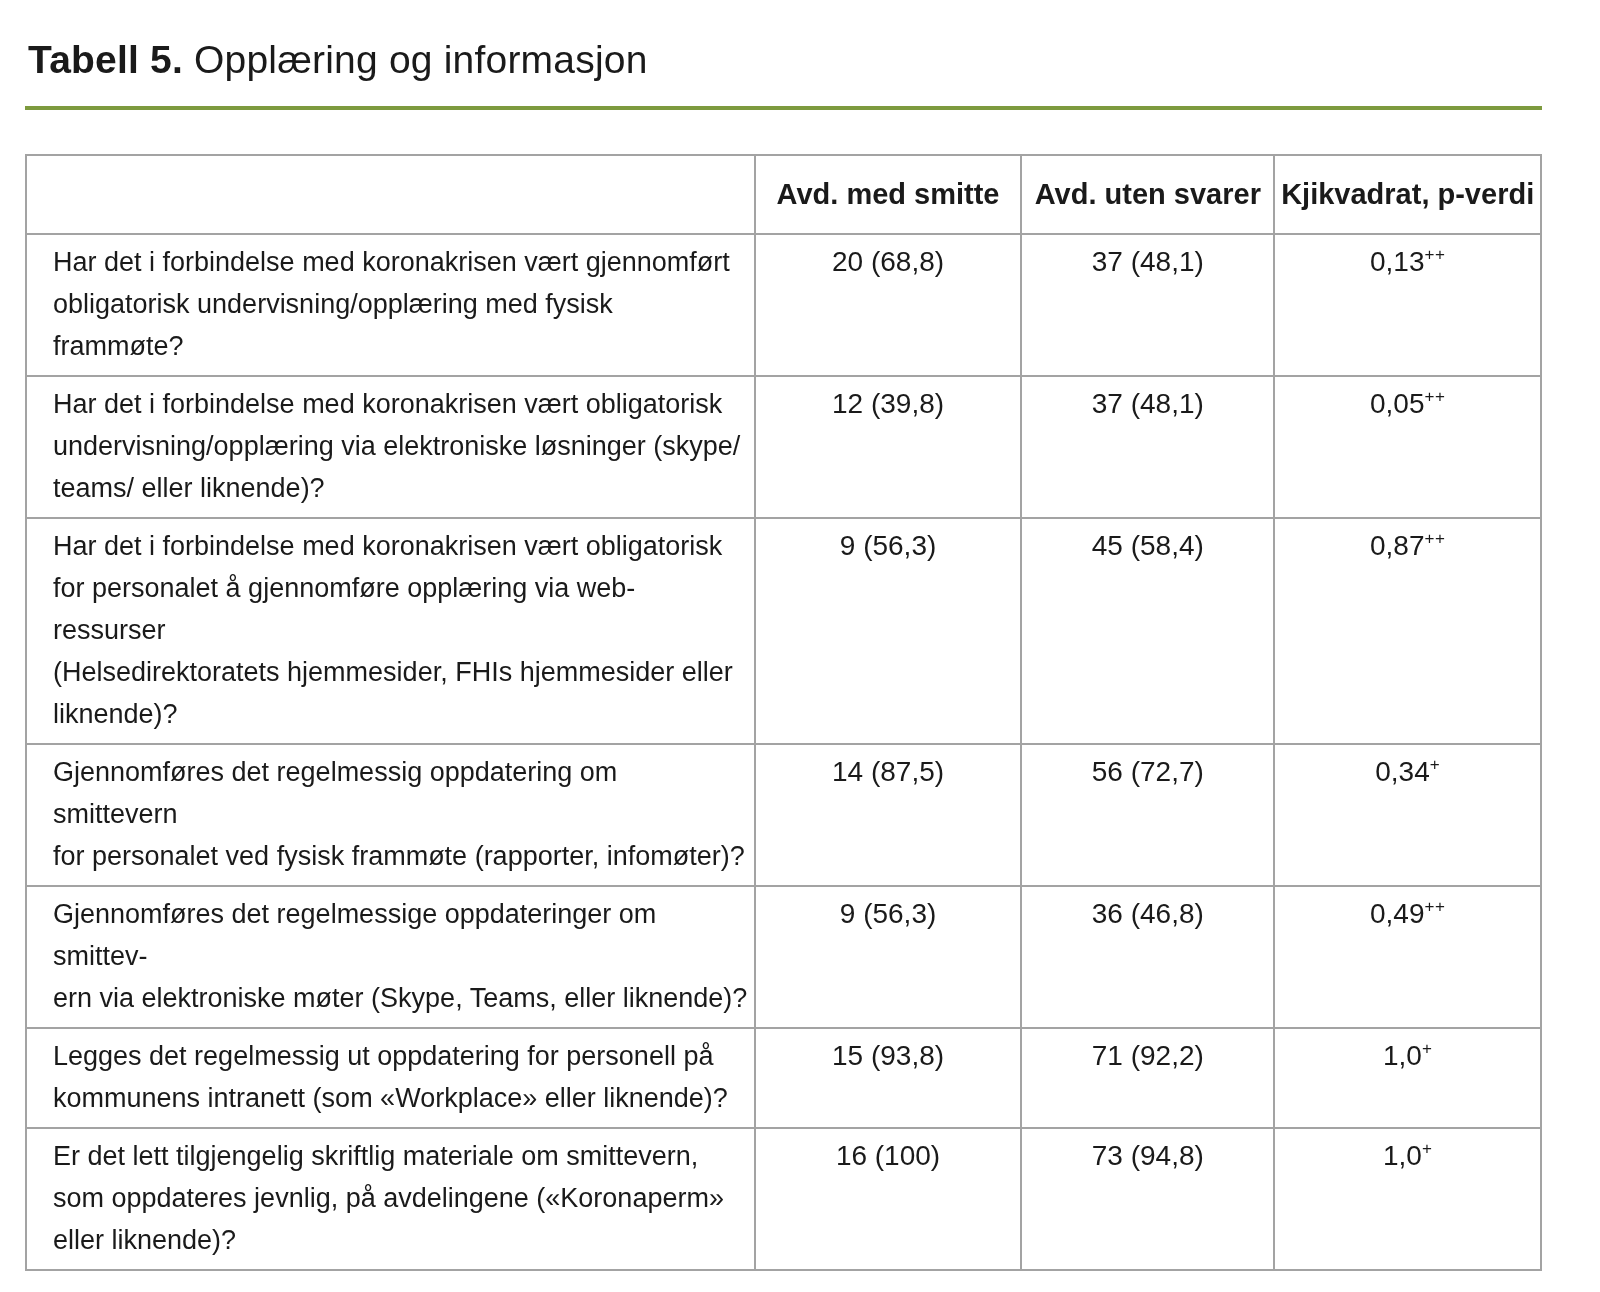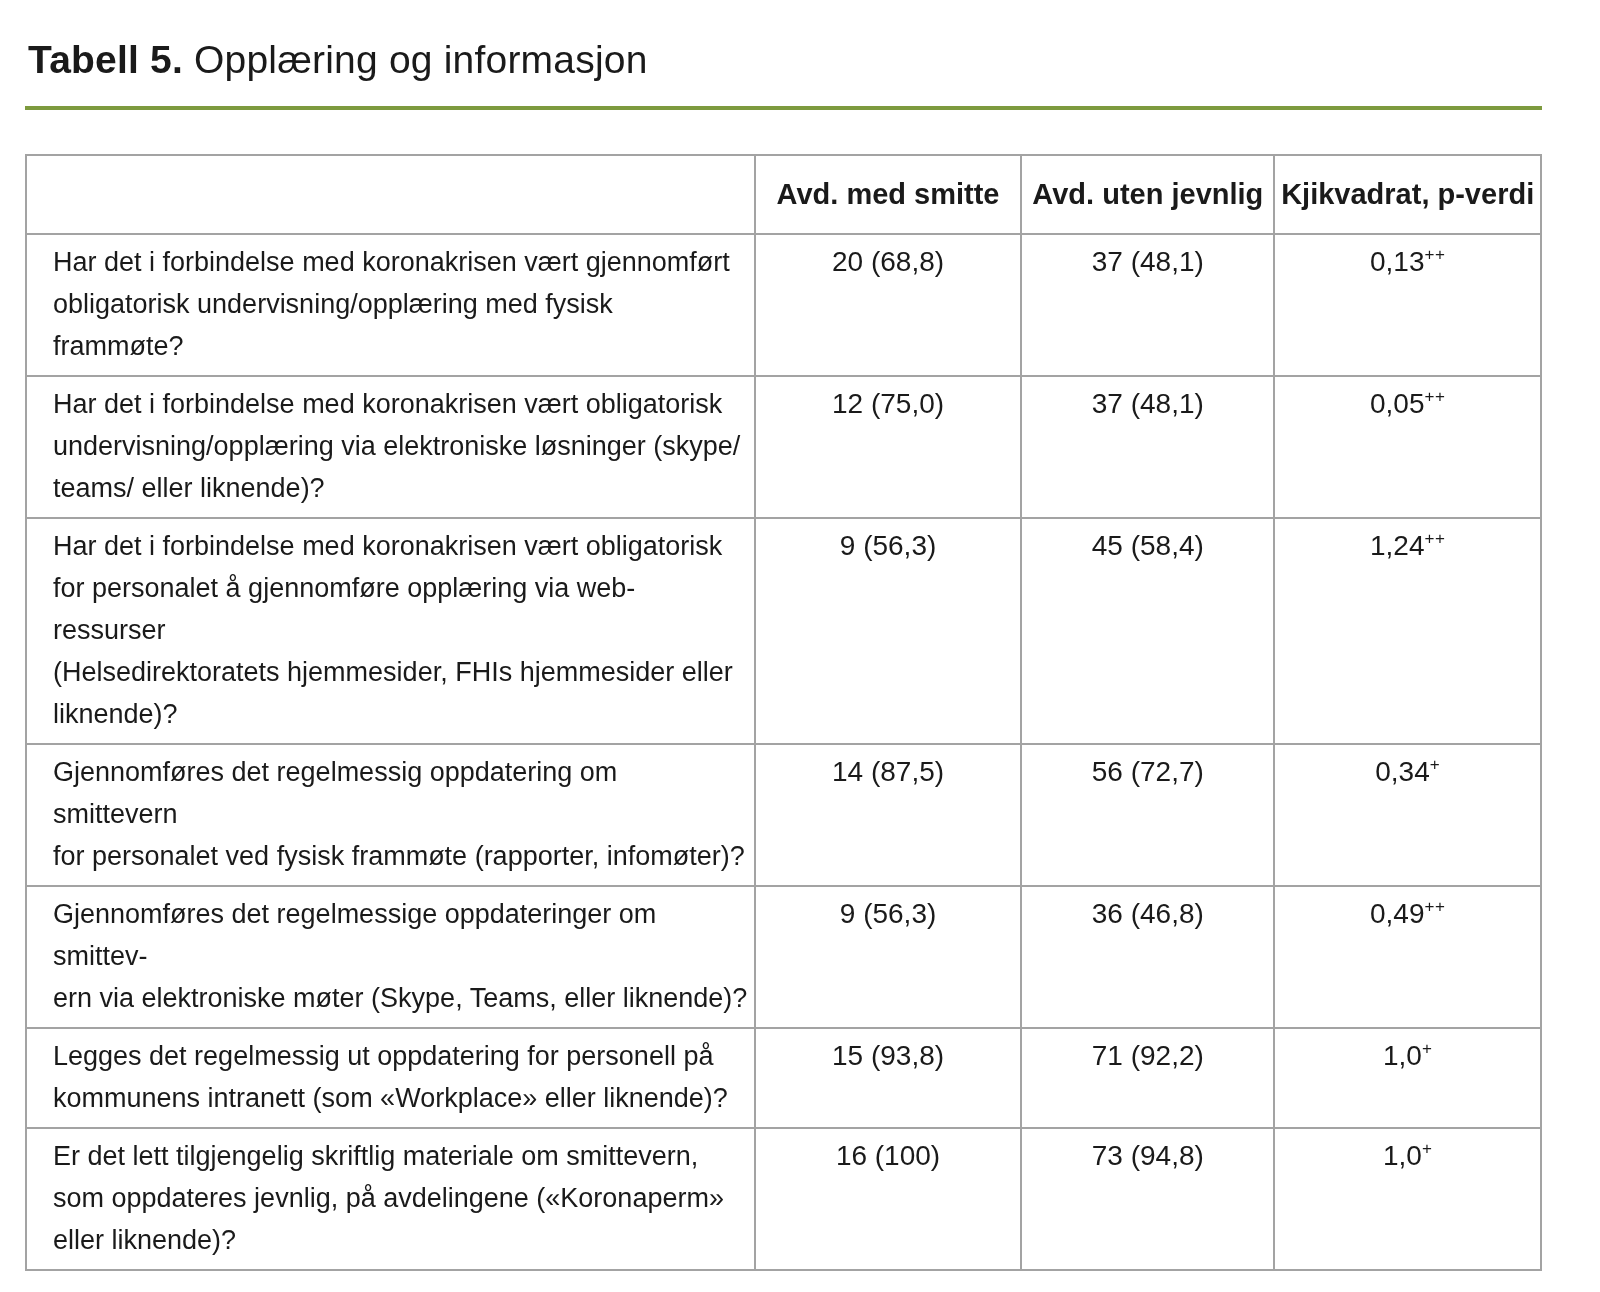--- a/index.html
+++ b/index.html
@@ -98,48 +98,48 @@
     <colgroup>
       <col class="c-question">
         <col class="c-med">
         <col class="c-uten">
         <col class="c-p">
     </colgroup>
     <thead>
       <tr>
         <th></th>
         <th>Avd. med smitte</th>
-        <th>Avd. uten jevnlig</th>
+        <th>Avd. uten svarer</th>
         <th>Kjikvadrat, p-verdi</th>
       </tr>
     </thead>
     <tbody>
       <tr>
         <td class="q-cell">Har det i forbindelse med koronakrisen vært gjennomført
 obligatorisk undervisning/opplæring med fysisk frammøte?</td>
         <td class="v-cell">20 (68,8)</td>
         <td class="v-cell">37 (48,1)</td>
         <td class="v-cell"><span>0,13</span><sup class="mark">++</sup></td>
       </tr>
       <tr>
         <td class="q-cell">Har det i forbindelse med koronakrisen vært obligatorisk
 undervisning/opplæring via elektroniske løsninger (skype/
 teams/ eller liknende)?</td>
-        <td class="v-cell">12 (75,0)</td>
+        <td class="v-cell">12 (39,8)</td>
         <td class="v-cell">37 (48,1)</td>
         <td class="v-cell"><span>0,05</span><sup class="mark">++</sup></td>
       </tr>
       <tr>
         <td class="q-cell">Har det i forbindelse med koronakrisen vært obligatorisk
 for personalet å gjennomføre opplæring via web-ressurser
 (Helsedirektoratets hjemmesider, FHIs hjemmesider eller
 liknende)?</td>
         <td class="v-cell">9 (56,3)</td>
         <td class="v-cell">45 (58,4)</td>
-        <td class="v-cell"><span>1,24</span><sup class="mark">++</sup></td>
+        <td class="v-cell"><span>0,87</span><sup class="mark">++</sup></td>
       </tr>
       <tr>
         <td class="q-cell">Gjennomføres det regelmessig oppdatering om smittevern
 for personalet ved fysisk frammøte (rapporter, infomøter)?</td>
         <td class="v-cell">14 (87,5)</td>
         <td class="v-cell">56 (72,7)</td>
         <td class="v-cell"><span>0,34</span><sup class="mark">+</sup></td>
       </tr>
       <tr>
         <td class="q-cell">Gjennomføres det regelmessige oppdateringer om smittev-

